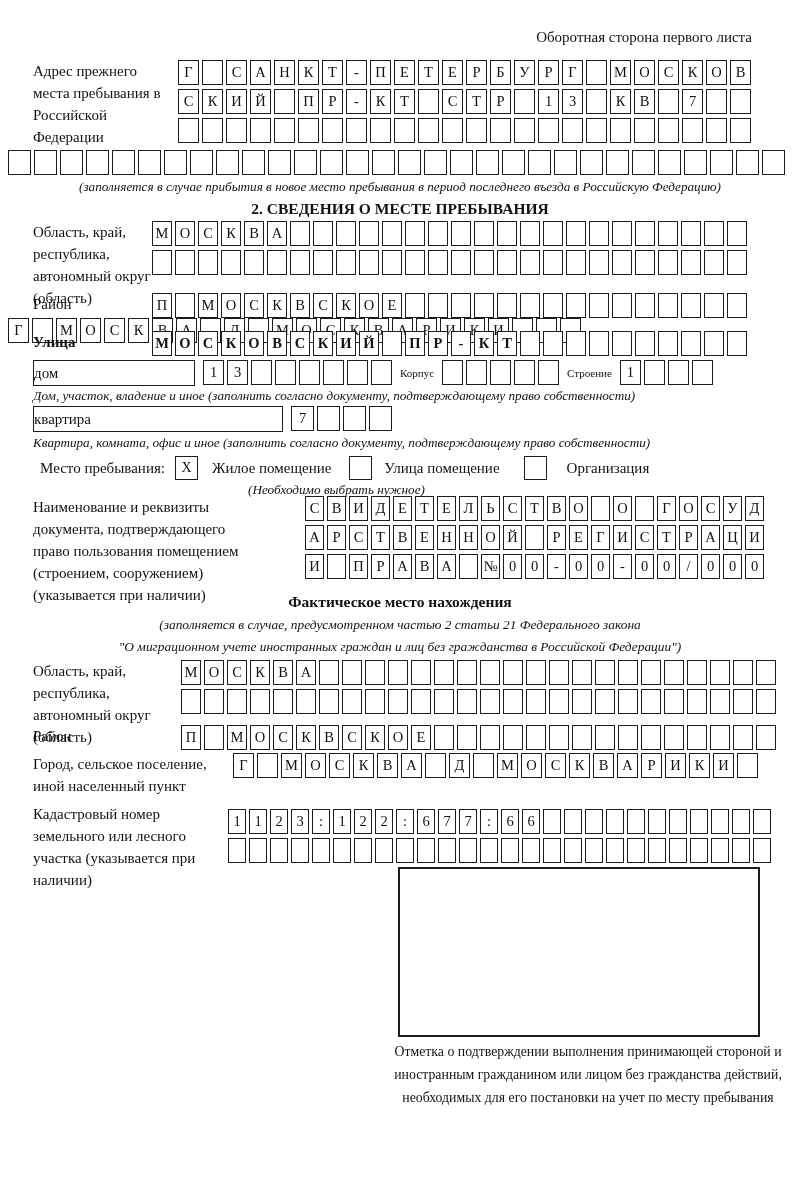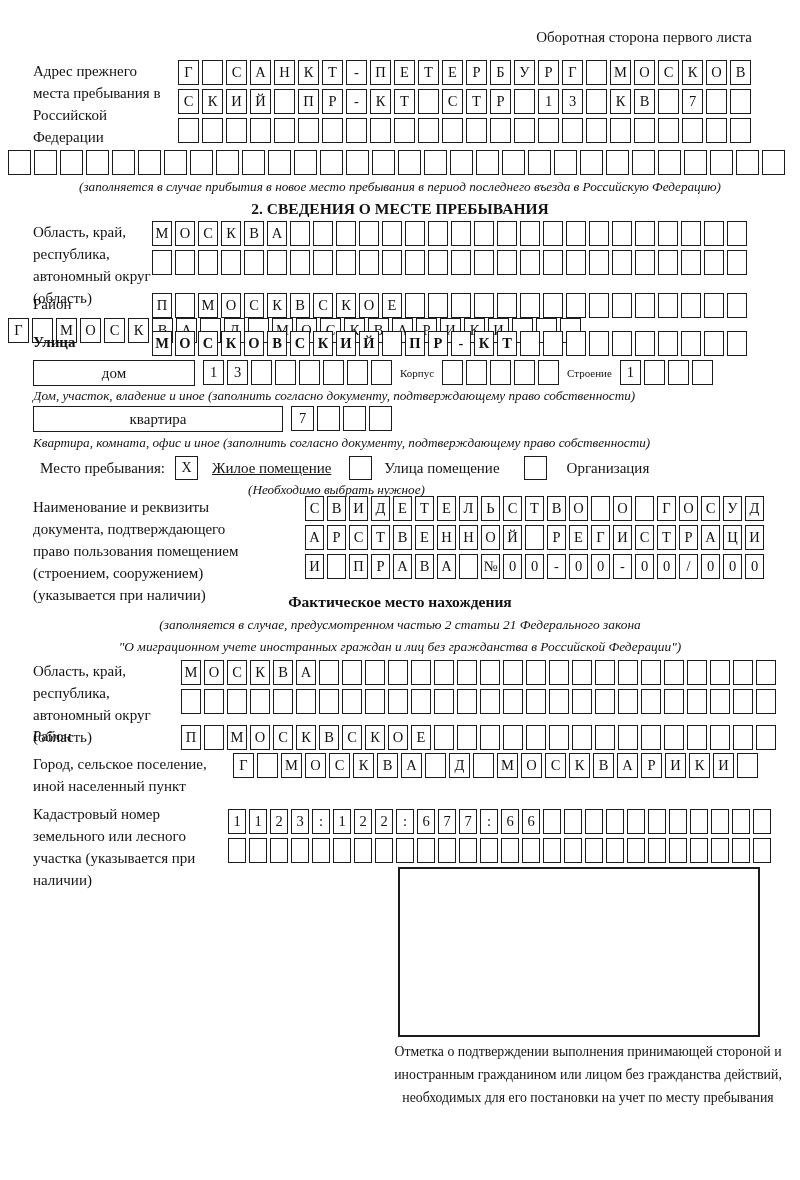--- a/index.html
+++ b/index.html
@@ -20,21 +20,21 @@
     font-size:14.5px; font-family:"Liberation Serif","DejaVu Serif",serif;
   }
   .p24 .cell { width:21px; }
   .p23 .cell { width:20px; }
   .p26 .cell { width:23px; }
   .p22 .cell { width:19px; }
   .p21 .cell { width:18px; }
   .caption { font-size:13.2px; line-height:16px;font-style:italic; }
   .center { text-align:center; }
   .bold-title { font-weight:bold; font-size:15.5px; text-align:center; line-height:20px; }
-  .wide-box { border:1.8px solid #1c1c1c; height:26px; display:flex; align-items:center; justify-content:center; font-size:15px; background:#fff; }
+  .wide-box { border:1.8px solid #1c1c1c; height:26px; display:flex; align-items:center; font-size:15px; background:#fff; }
   .inline-label { font-size:11px; line-height:26px; margin:0 8px; }
   .cbox { width:23px; height:24px; border:1.8px solid #1c1c1c; display:inline-flex; align-items:center; justify-content:center; font-size:14px; flex:0 0 auto; }
   .opt-label { font-size:15px; line-height:24px; }
 
   
   .lw-prev { width:155px; margin-right:15px; }
   .lw-reg  { width:144px; }
   .lw-city { width:172px; }
   .lw-doc  { width:245px; margin-right:52px; }
   .lw-freg { width:173px; }
@@ -62,21 +62,21 @@
   .row-freg { margin-top:2px; }
   .row-fdistrict { margin-top:-23px; }
   .row-fcity { margin-top:3px; }
   .row-kad { margin-top:6px; }
   .row-kad .stack { margin-top:6px; }
   .stamp-box { margin-top:-24px; margin-left:390px; width:362px; height:170px; border:2px solid #1c1c1c; background:#fff; }
   .stamp-caption { margin-top:3px; margin-left:380px; width:400px; text-align:center; font-size:13.8px; line-height:23px; }
 
   
   .stay-label { font-size:15px; margin-right:10px; }
-  .gap-a { margin-left:14px;text-decoration:underline; }
+  .gap-a { margin-left:14px; }
   .gap-b { margin-left:18px; }
   .gap-c { margin-left:12px; }
   .gap-d { margin-left:24px; }
   .gap-e { margin-left:20px; }
 </style>
 </head>
 <body>
 
 <div class="page">
 

